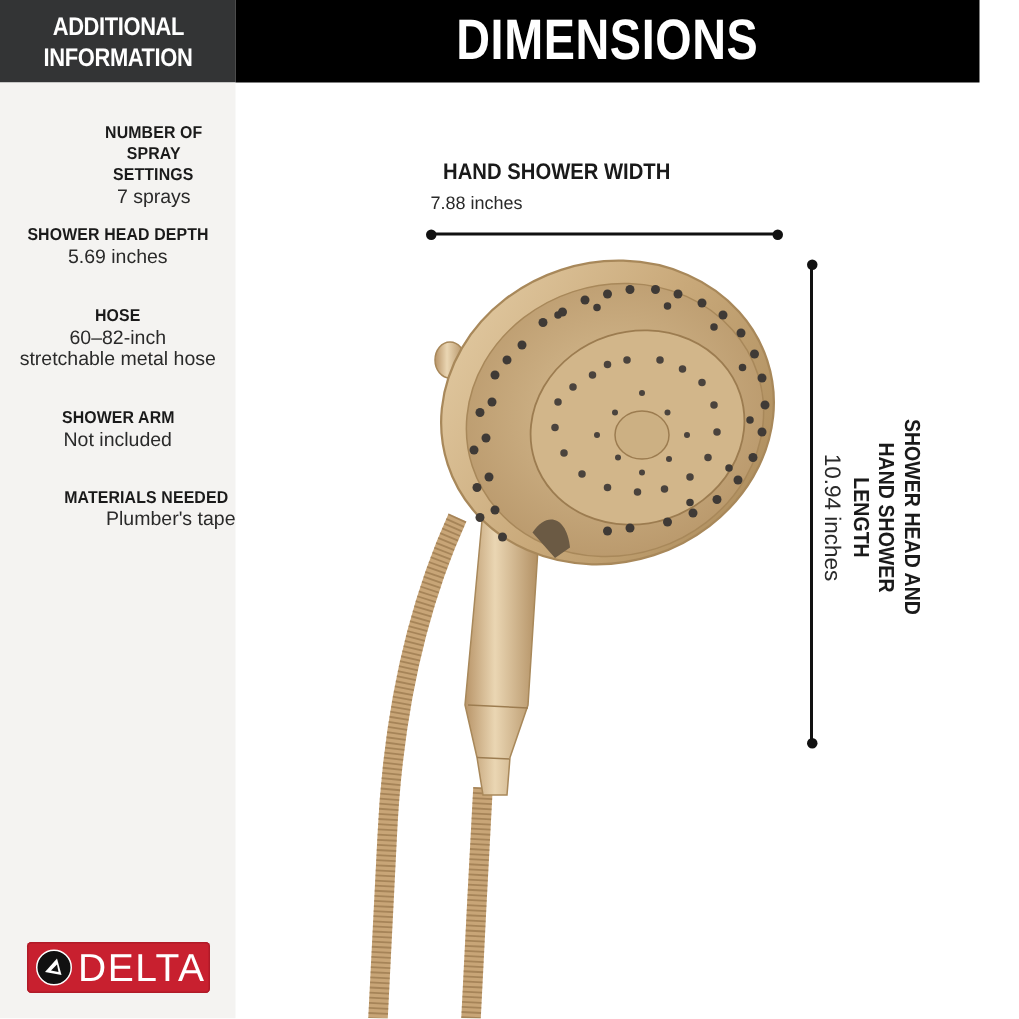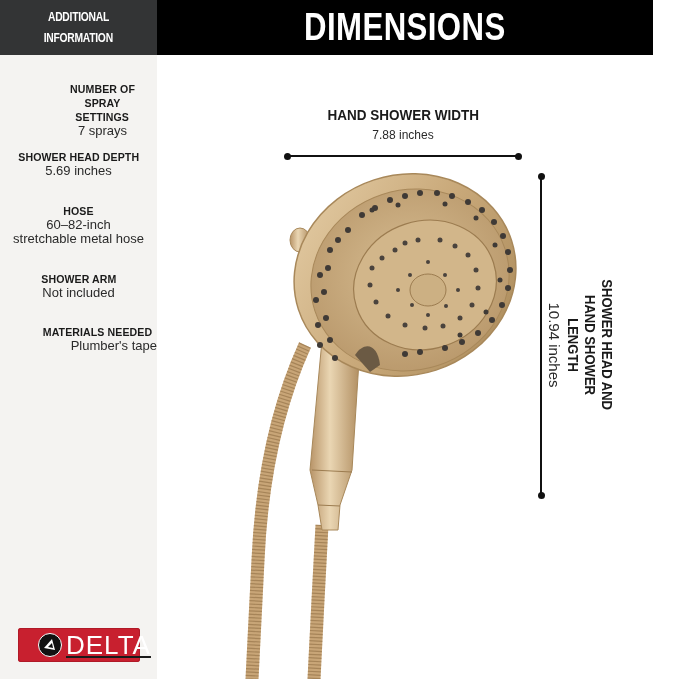--- a/index.html
+++ b/index.html
@@ -4,21 +4,21 @@
 <style>
   * { margin: 0; padding: 0; box-sizing: border-box; }
   html, body { width: 679px; height: 679px; overflow: hidden; background: #ffffff; }
   body { position: relative; font-family: "Liberation Sans", "DejaVu Sans", sans-serif; color: #1a1a1a; }
 
   .header-left {
     position: absolute; left: 0; top: 0; width: 157px; height: 55px;
     background: #333435; color: #ffffff;
     display: flex; flex-direction: column; align-items: center; justify-content: center;
     font-family: "Liberation Sans", sans-serif; font-weight: bold;
-    font-size: 12px; line-height: 21px; letter-spacing: -0.3px; text-align: center;
+    font-size: 17px; line-height: 21px; letter-spacing: -0.3px; text-align: center;
     transform-origin: center;
   }
   .header-left span { display: block; transform: scaleX(0.86); }
   .header-right {
     position: absolute; left: 157px; top: 0; width: 496px; height: 55px;
     background: #000000; color: #ffffff;
     display: flex; align-items: center; justify-content: center;
   }
   .header-right span {
     font-weight: bold; font-size: 38px; letter-spacing: 0.5px;
@@ -37,36 +37,35 @@
     letter-spacing: 0.1px; color: #1a1a1a;
   }
   .spec .label span { display: inline-block; transform: scaleX(0.92); }
   .spec .value {
     display: block; font-size: 13px; line-height: 14px; color: #2a2a2a;
   }
 
   .logo {
     position: absolute; left: 18px; top: 628px; width: 122px; height: 34px;
     background: #c8202f; border-radius: 3px;
-    display: flex; align-items: center; padding-left: 20px;
+    display: flex; align-items: center; padding-left: 6px;
     box-shadow: 0 0 0 1px #b01a28 inset;
-    text-decoration: underline;
   }
   .logo .mark {
     width: 24px; height: 24px; border-radius: 50%; background: #111;
     border: 1.5px solid #fff; position: relative; flex: none;
   }
   .logo .mark svg { position: absolute; left: 3px; top: 3px; }
   .logo .word {
     color: #ffffff; font-size: 26px; letter-spacing: 1px; margin-left: 4px;
     font-family: "Liberation Sans", sans-serif; line-height: 1;
   }
 
   .dim-h-label {
-    position: absolute; left: 287px; top: 106px; width: 232px; text-align: center;
+    position: absolute; left: 287px; top: 106px; width: 232px; text-align: left;
   }
   .dim-h-label .t { display: block; font-weight: bold; font-size: 15px; line-height: 18px; }
   .dim-h-label .t span { display: inline-block; transform: scaleX(0.9); }
   .dim-h-label .v { display: block; font-size: 12px; line-height: 22px; color: #2a2a2a; }
 
   .dim-h-line { position: absolute; left: 287px; top: 155px; width: 231px; height: 2px; background: #111; }
   .dot { position: absolute; width: 7px; height: 7px; border-radius: 50%; background: #111; }
 
   .dim-v-line { position: absolute; left: 540px; top: 176px; width: 2px; height: 319px; background: #111; }
   .dim-v-label {

